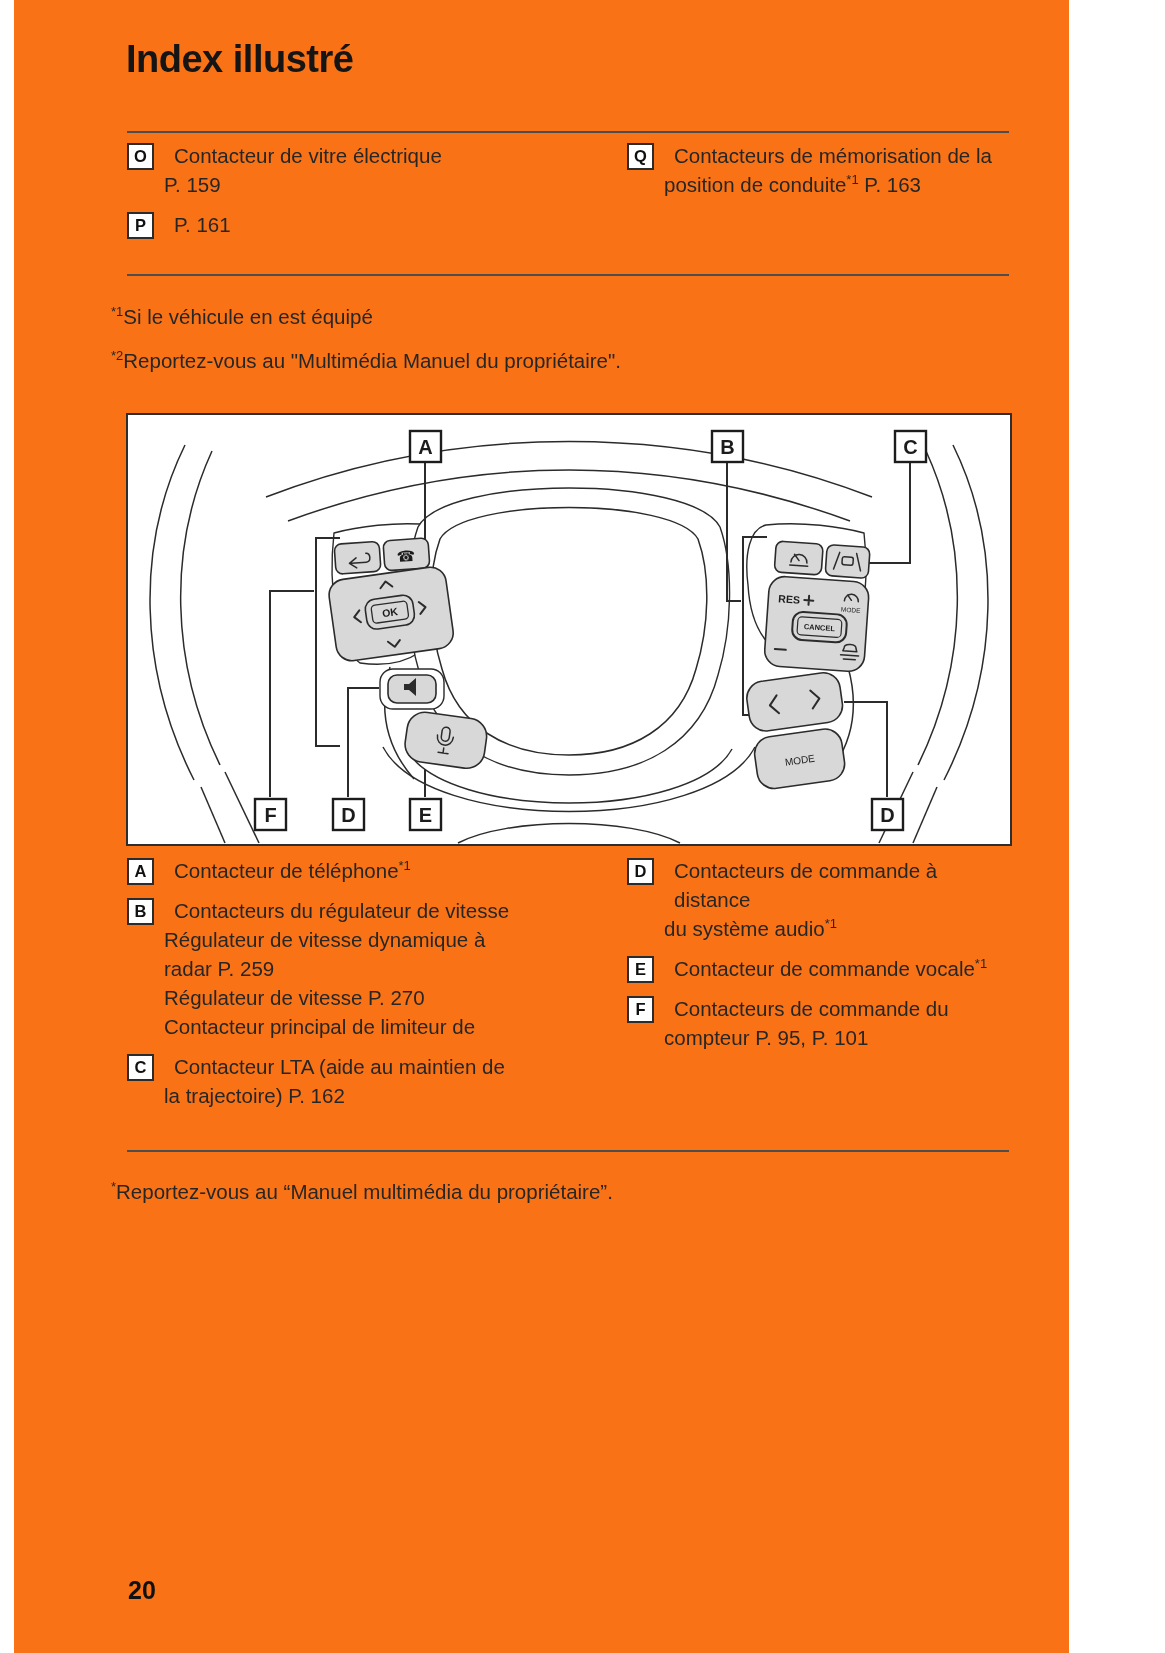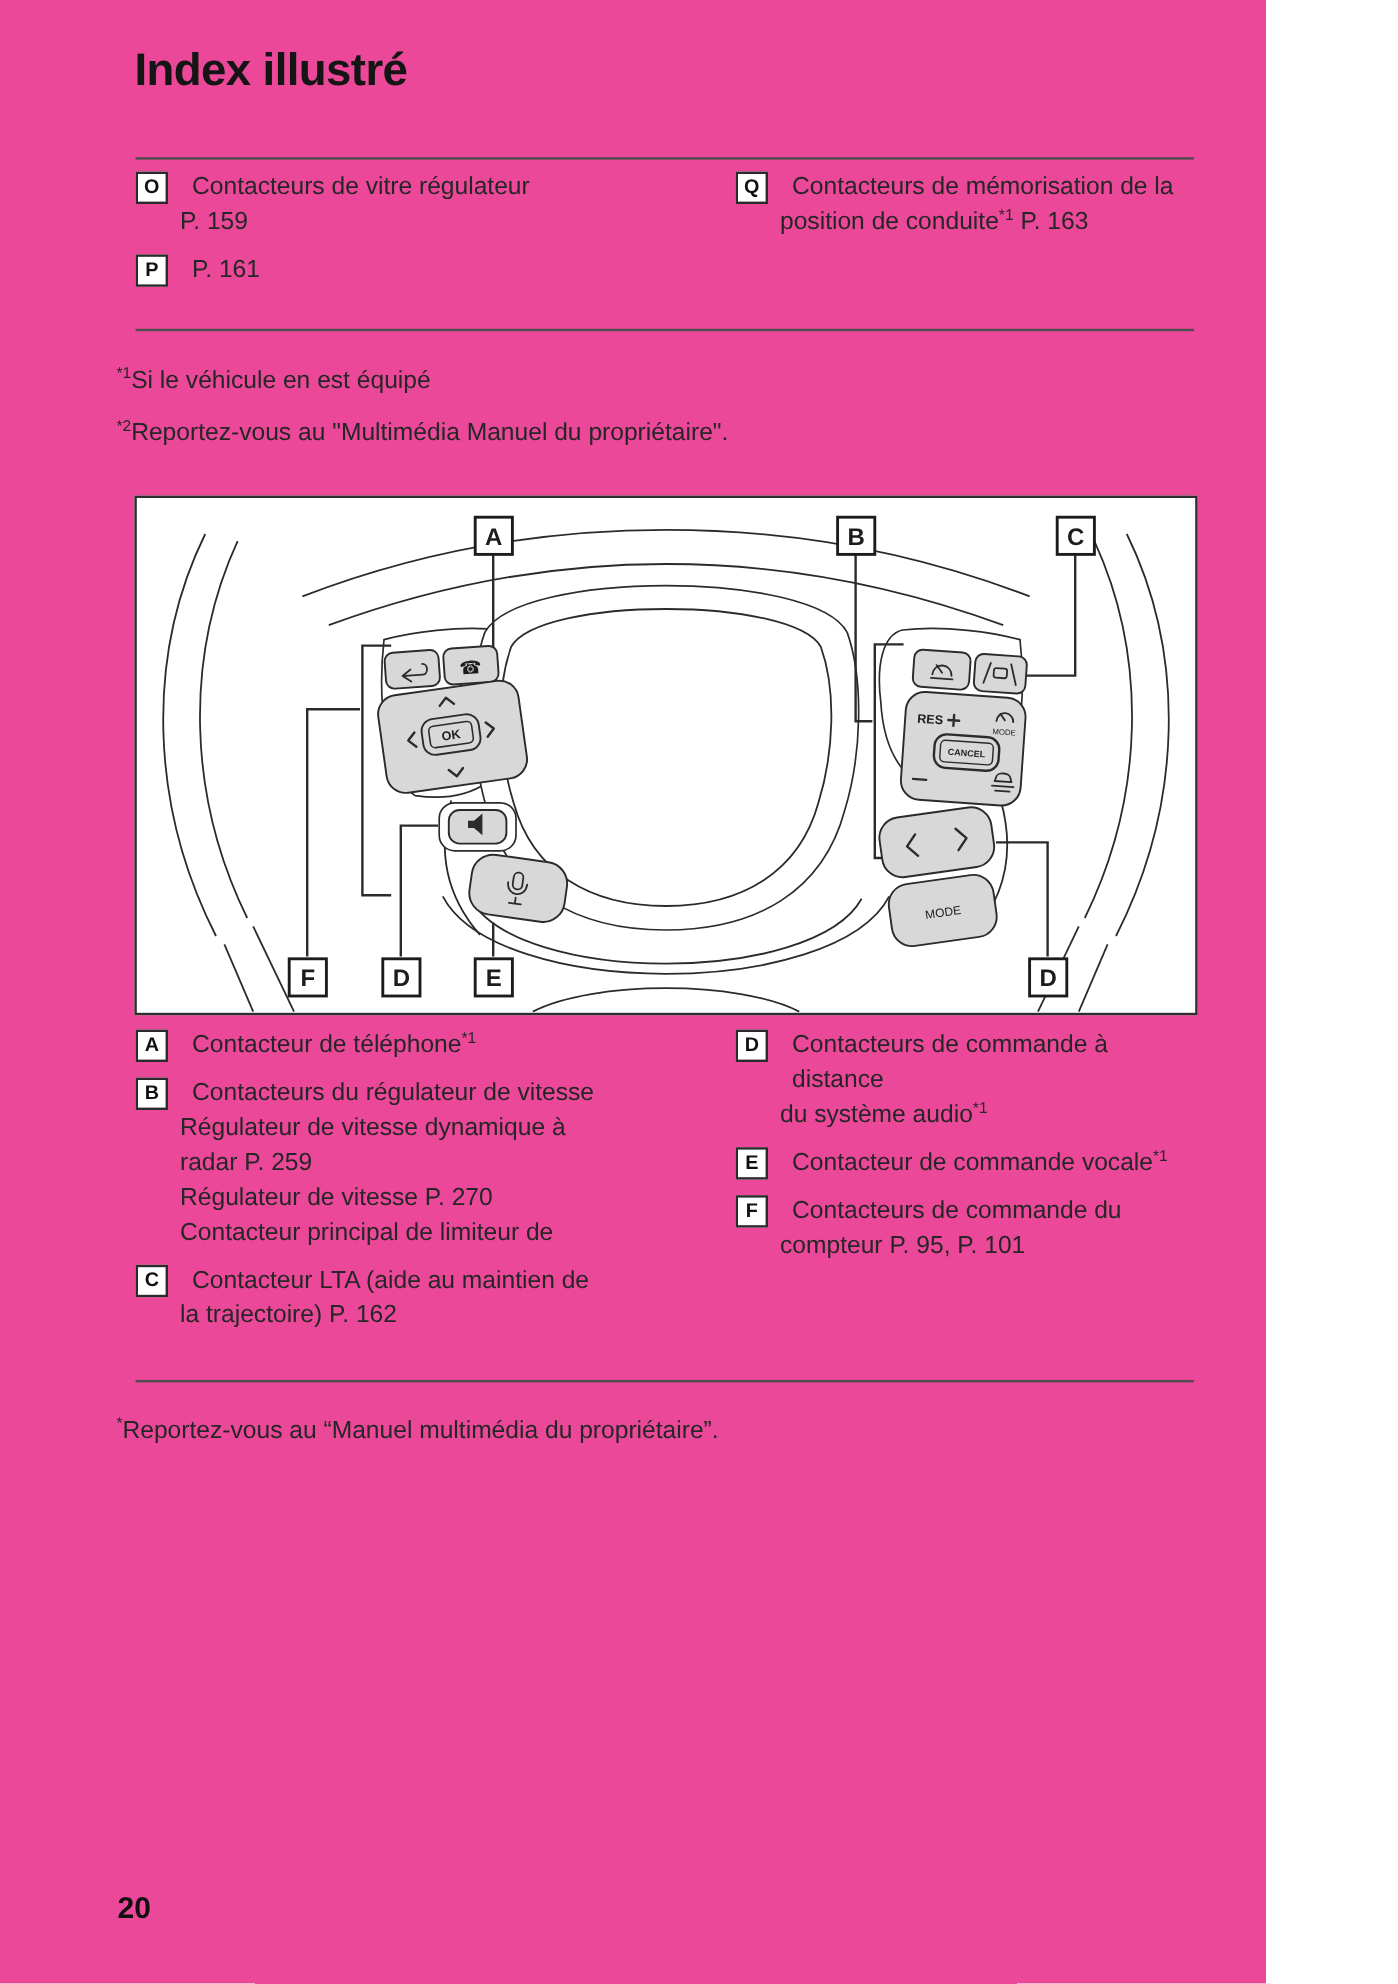--- a/index.html
+++ b/index.html
@@ -1,17 +1,17 @@
 <!DOCTYPE html>
 <html><head>
 <meta charset="utf-8">
 <style>
   html,body{margin:0;padding:0;background:#ffffff;}
-  .page{position:relative;width:1055px;height:1653px;background:#ec4899;
-        font-family:"Liberation Sans",sans-serif;color:#232323;overflow:hidden;}
+  .page{position:relative;width:1055px;height:1653px;background:#f97316;
+        font-family:"Liberation Sans",sans-serif;color:#232323;overflow:hidden;margin-left:14px;}
   .title{position:absolute;left:112px;top:38px;font-size:38px;font-weight:700;
          letter-spacing:-0.5px;color:#151515;}
   .rule{position:absolute;left:113px;width:882px;height:0;border-top:2px solid #4d4d4d;}
   .rule.r1{top:131px;} .rule.r2{top:274px;} .rule.r3{top:1150px;}
   .col{position:absolute;}
   .col.tl{left:113px;top:141px;width:470px;}
   .col.tr{left:613px;top:141px;width:385px;}
   .col.bl{left:113px;top:856px;width:470px;}
   .col.br{left:613px;top:856px;width:385px;}
   .li{display:flex;margin-bottom:11px;}
@@ -19,21 +19,21 @@
           display:flex;align-items:center;justify-content:center;font-weight:700;
           font-size:16.5px;margin-right:10px;margin-top:2px;color:#101010;background:#fff;}
   .li-lines{font-size:20.5px;line-height:29px;color:#262626;}
   .li-lines>div:first-child{padding-left:10px;}
   sup{font-size:13px;line-height:0;}
   .note{position:absolute;left:97px;font-size:20.5px;line-height:28px;color:#262626;}
   .note.n1{top:303px;} .note.n2{top:347px;} .note.n3{top:1178px;}
   .diagram{position:absolute;left:112px;top:413px;width:882px;height:429px;
            border:2px solid #2e2e2e;background:#fff;}
   .diagram svg{display:block;}
-  .pagenum{position:absolute;left:98px;top:1576px;font-size:25px;font-weight:700;color:#111;}
+  .pagenum{position:absolute;left:114px;top:1576px;font-size:25px;font-weight:700;color:#111;}
   svg text{font-family:"Liberation Sans",sans-serif;fill:#1c1c1c;}
   .wline{stroke:#2b2b2b;stroke-width:1.5;fill:none;}
   .plate{stroke:#2b2b2b;stroke-width:1.4;fill:#ffffff;}
   .btn{stroke:#2b2b2b;stroke-width:1.6;fill:#d8d8d8;}
   .conn{stroke:#2b2b2b;stroke-width:2;fill:none;}
   .cbox{stroke:#1c1c1c;stroke-width:2.4;fill:#ffffff;}
   .cletter{font-size:20px;font-weight:700;text-anchor:middle;}
   .glyph{stroke:#2b2b2b;stroke-width:2;fill:none;stroke-linecap:round;stroke-linejoin:round;}
   .glyph-thin{stroke:#2b2b2b;stroke-width:1.5;fill:none;stroke-linecap:round;stroke-linejoin:round;}
 </style>
@@ -43,21 +43,21 @@
 <div class="page">
 
   <div class="title">Index illustré</div>
 
   <div class="rule r1"></div>
 
   <div class="col tl">
       <div class="li">
         <span class="keybox">O</span>
         <div class="li-lines">
-          <div>Contacteurs de vitre régulateur</div>
+          <div>Contacteur de vitre électrique</div>
           <div>P. 159</div>
         </div>
       </div>
       <div class="li">
         <span class="keybox">P</span>
         <div class="li-lines">
           <div>P. 161</div>
         </div>
       </div>
     </div>

